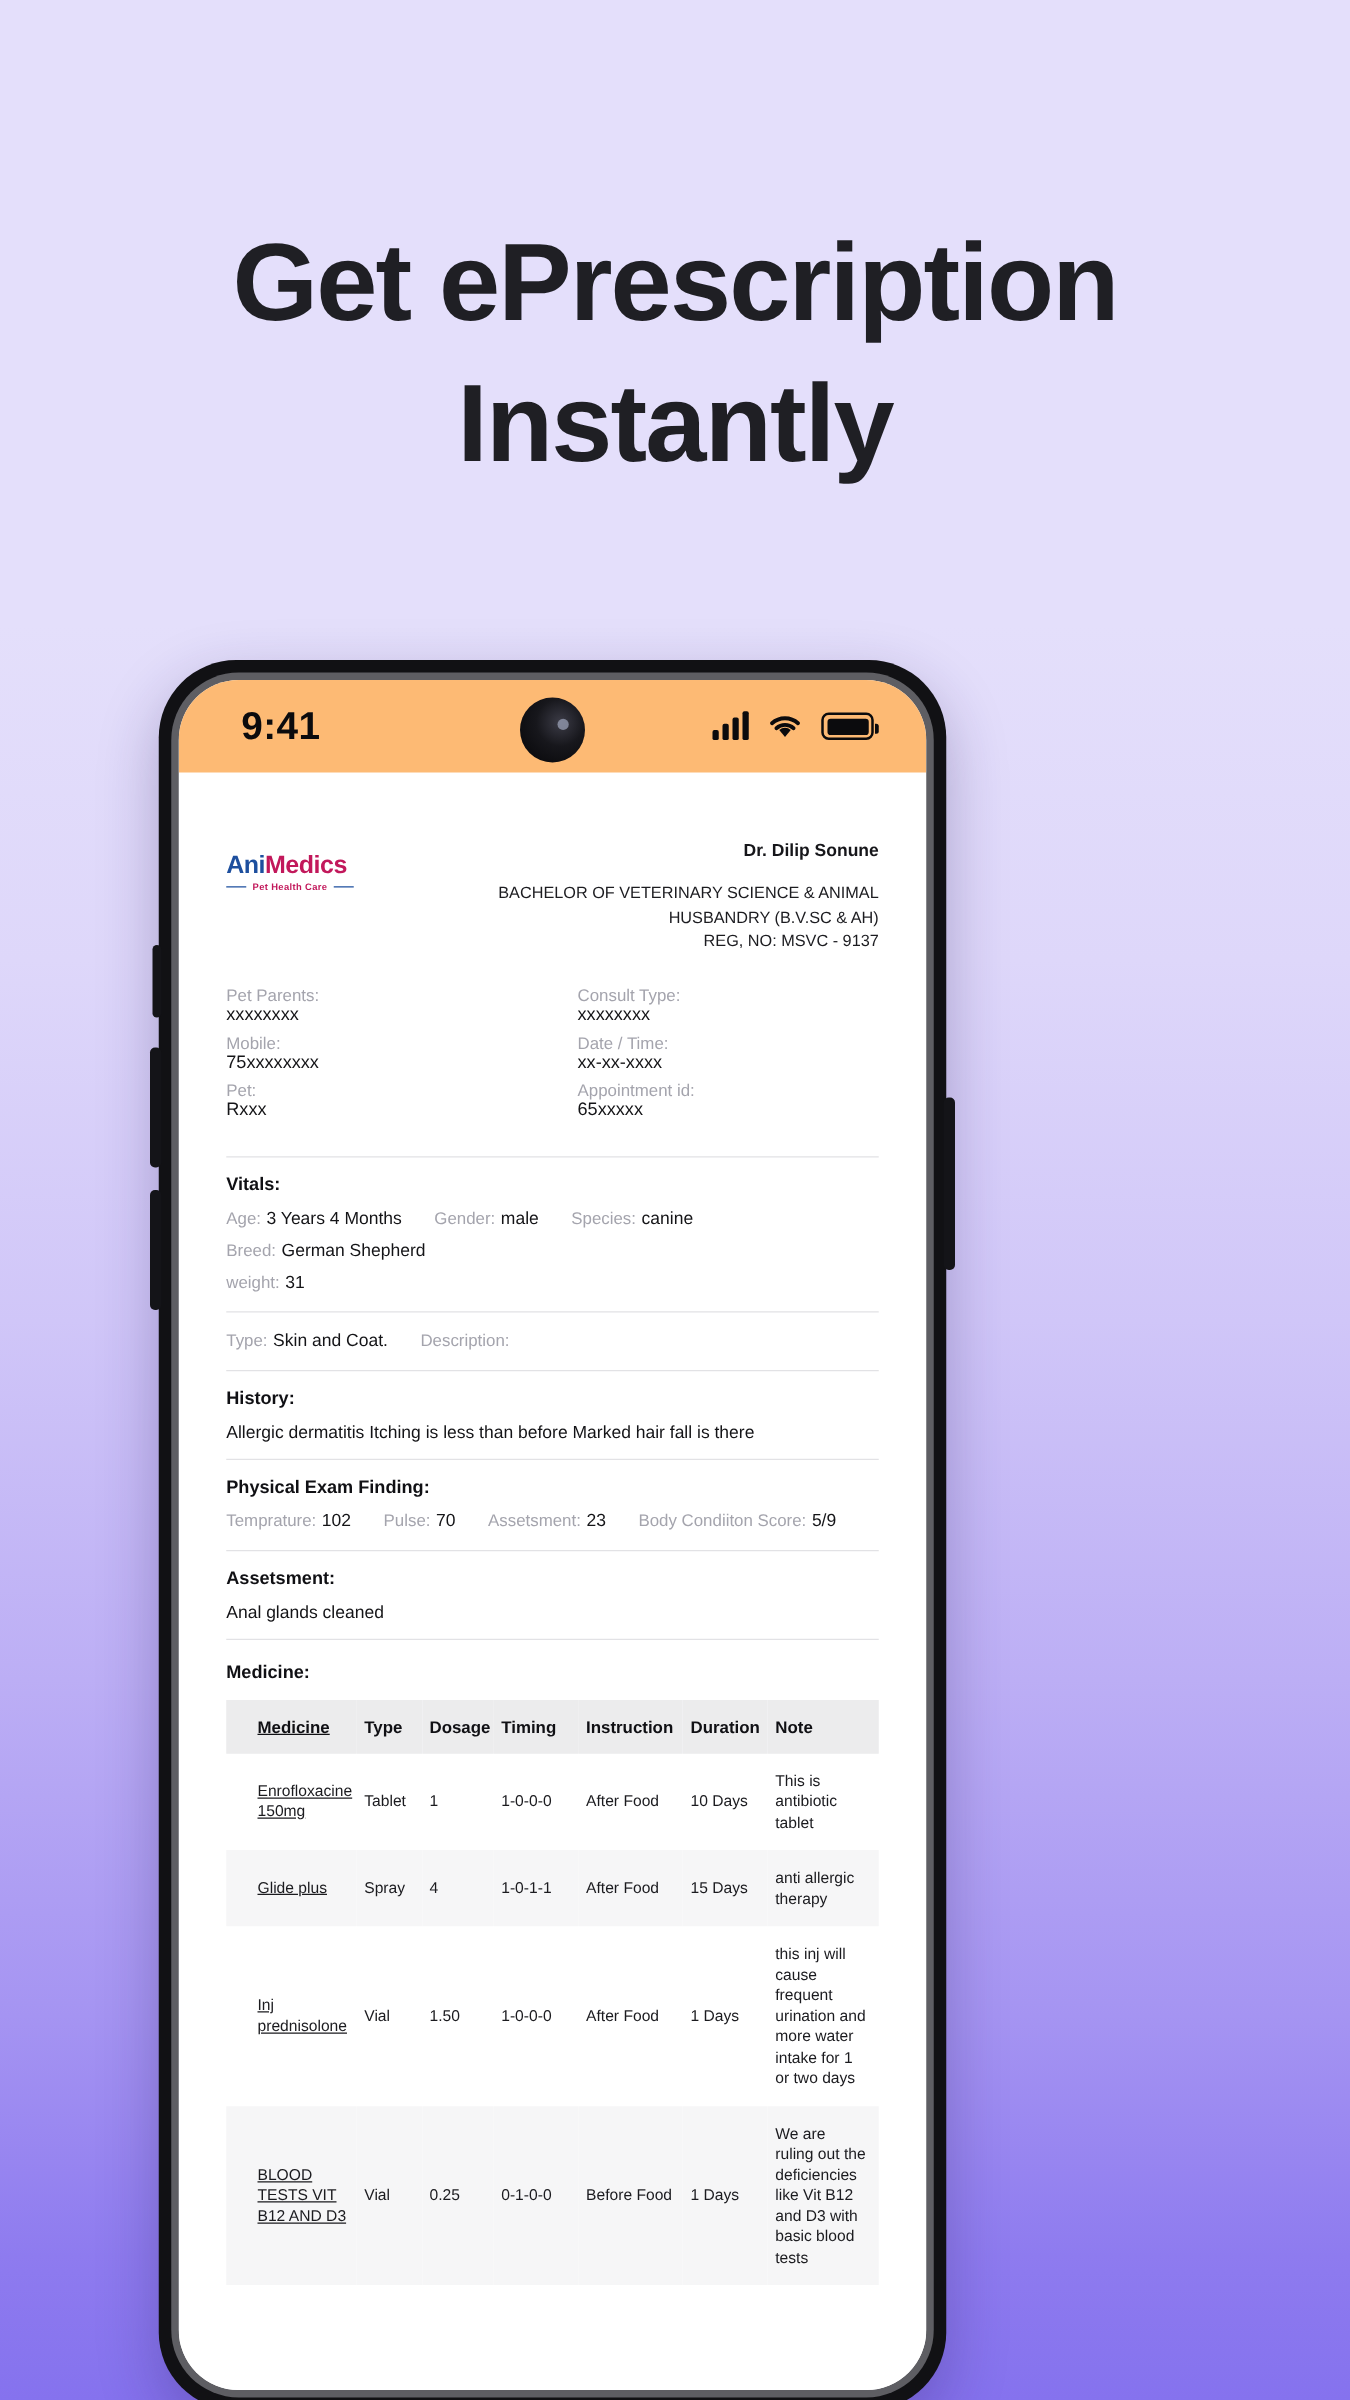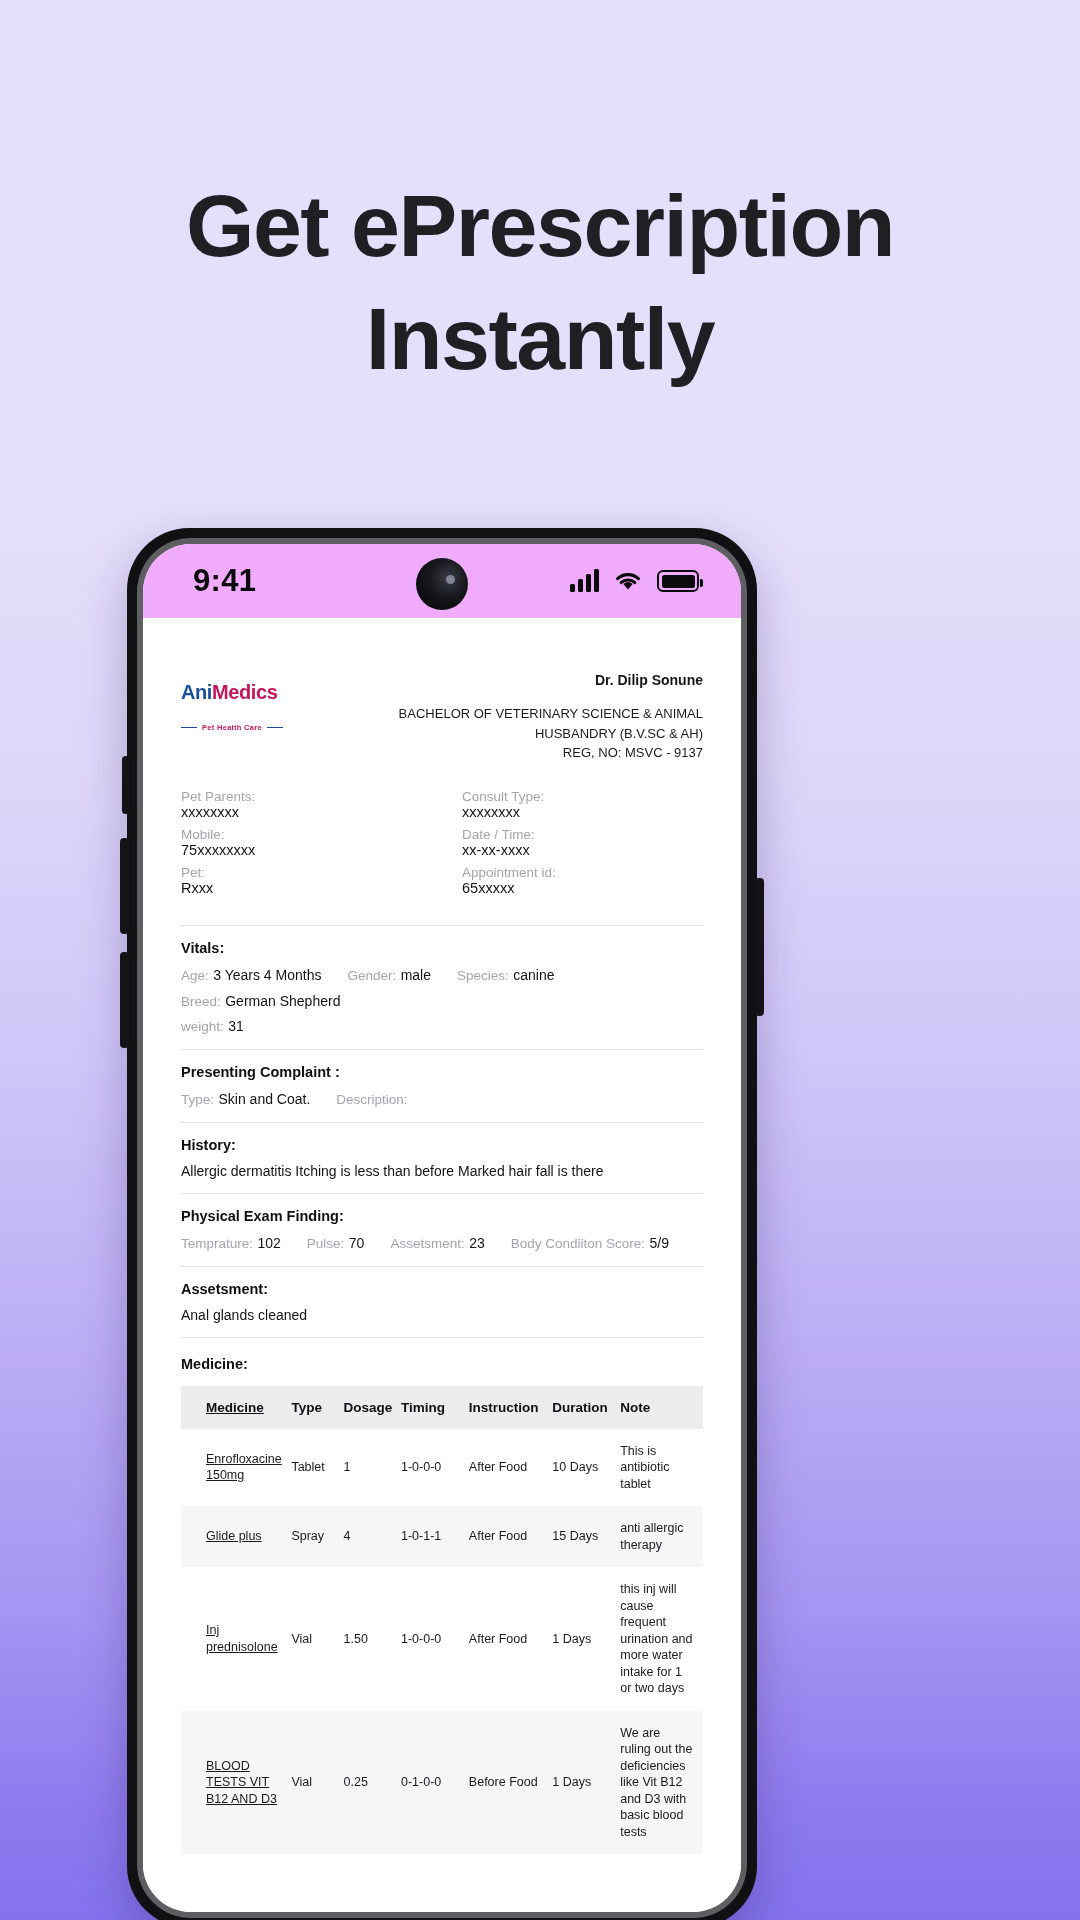--- a/index.html
+++ b/index.html
@@ -67,21 +67,21 @@
   }
   .btn-left-1 { left:-5px; top:228px; width:7px; height:58px; }
   .btn-left-2 { left:-7px; top:310px; width:9px; height:96px; }
   .btn-left-3 { left:-7px; top:424px; width:9px; height:96px; }
   .btn-right-1 { right:-7px; top:350px; width:9px; height:138px; }
 
   
   .statusbar {
     position:relative;
     height:74px;
-    background:#f0abfc;
+    background:#fdba74;
     display:flex;
     align-items:center;
     justify-content:space-between;
     padding:0 42px 0 50px;
   }
   .sb-time {
     font-size:31px;
     font-weight:600;
     color:#0b0b0d;
     letter-spacing:.3px;
@@ -156,21 +156,21 @@
     font-size:20px;
     font-weight:800;
     letter-spacing:-.4px;
     line-height:1;
     white-space:nowrap;
   }
   .logo-ani { color:#1d4f9e; }
   .logo-med { color:#c2185b; }
   .logo-sub {
     display:flex; align-items:center; gap:5px;
-    margin-top:21px;
+    margin-top:3px;
   }
   .logo-sub .rule { flex:0 0 16px; height:1.5px; background:#1d4f9e; }
   .logo-sub .txt {
     font-size:7.5px;
     font-weight:700;
     color:#c2185b;
     letter-spacing:.3px;
     white-space:nowrap;
   }
   .doc-dr { text-align:right; max-width:320px; }
@@ -370,21 +370,20 @@
             <span><span class="ilabel">Breed:</span>
               <span class="ivalue">German Shepherd</span></span>
           </div>
           <div class="inline-row" style="margin-top:7px;">
             <span><span class="ilabel">weight:</span>
               <span class="ivalue">31</span></span>
           </div>
         </div>
 
         <div class="sec">
-          <div class="sec-title">Presenting Complaint :</div>
           <div class="inline-row">
             <span><span class="ilabel">Type:</span>
               <span class="ivalue">Skin and Coat.</span></span>
             <span><span class="ilabel">Description:</span>
               <span class="ivalue"></span></span>
           </div>
         </div>
 
         <div class="sec">
           <div class="sec-title">History:</div>

